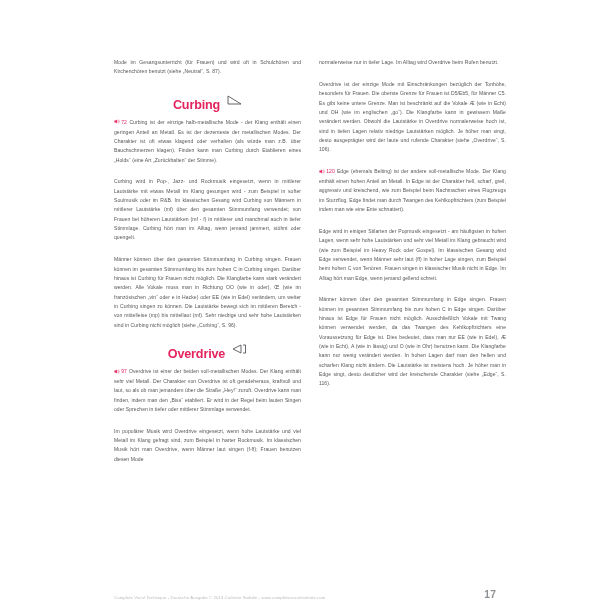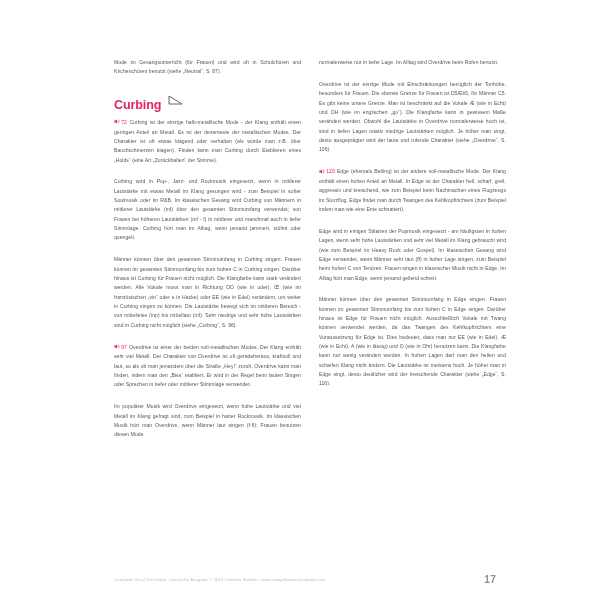--- a/index.html
+++ b/index.html
@@ -47,20 +47,21 @@
   p.tight {
     margin-bottom: 0;
   }
 
   .section-heading {
     margin: 15px 0 7px 0;
     display: flex;
     align-items: flex-end;
     gap: 7px;
     height: 15px;
+    justify-content: center;
   }
 
   .section-heading.first {
     margin-top: 19px;
   }
 
   .heading-text {
     font-size: 12.6px;
     font-weight: bold;
     color: #e4245f;
@@ -94,21 +95,21 @@
     letter-spacing: 0.1px;
   }
 
   footer {
     position: absolute;
     left: 114px;
     right: 104px;
     bottom: 0;
     height: 42px;
     display: flex;
-    align-items: center;
+    align-items: flex-end;
     justify-content: space-between;
   }
 
   .footer-text {
     font-size: 4.3px;
     color: #b9bbbe;
     letter-spacing: 0.07px;
   }
 
   .page-number {
@@ -142,20 +143,29 @@
                 <path d="M0.4 1.6 L1.6 1.6 L2.9 0.4 L2.9 4.6 L1.6 3.4 L0.4 3.4 Z" fill="#e4245f"></path>
                 <path d="M3.7 1.3 Q4.5 2.5 3.7 3.7" fill="none" stroke="#e4245f" stroke-width="0.45"></path>
                 <path d="M4.6 0.6 Q5.8 2.5 4.6 4.4" fill="none" stroke="#e4245f" stroke-width="0.45"></path>
               </svg></span><span class="track-number">72</span></span>
         <span>Curbing ist der einzige halb-metallische Mode - der Klang enthält einen geringen Anteil an Metall. Es ist der dezenteste der metallischen Modes. Der Charakter ist oft etwas klagend oder verhalten (als würde man z.B. über Bauchschmerzen klagen). Finden kann man Curbing durch Etablieren eines „Holds“ (eine Art „Zurückhalten“ der Stimme).</span></p>
 
       <p class="body-text">Curbing wird in Pop-, Jazz- und Rockmusik eingesetzt, wenn in mittlerer Lautstärke mit etwas Metall im Klang gesungen wird - zum Beispiel in softer Soulmusik oder im R&amp;B. Im klassischen Gesang wird Curbing von Männern in mittlerer Lautstärke (mf) über den gesamten Stimmumfang verwendet; von Frauen bei höheren Lautstärken (mf - f) in mittlerer und manchmal auch in tiefer Stimmlage. Curbing hört man im Alltag, wenn jemand jammert, stöhnt oder quengelt.</p>
 
       <p class="body-text">Männer können über den gesamten Stimmumfang in Curbing singen. Frauen können im gesamten Stimmumfang bis zum hohen C in Curbing singen. Darüber hinaus ist Curbing für Frauen nicht möglich. Die Klangfarbe kann stark verändert werden. Alle Vokale muss man in Richtung OO (wie in oder), Œ (wie im französischen „vin“ oder e in Hacke) oder EE (wie in Edel) verändern, um weiter in Curbing singen zu können. Die Lautstärke bewegt sich im mittleren Bereich - von mittelleise (mp) bis mittellaut (mf). Sehr niedrige und sehr hohe Lautstärken sind in Curbing nicht möglich (siehe „Curbing“, S. 96).</p>
 
+      <div class="section-heading">
+        <span class="heading-text">Overdrive</span>
+        <span class="mode-icon">
+          <svg width="15" height="10" viewBox="0 0 15 10">
+            <path d="M9 1 L9 9 L1 5 Z" fill="none" stroke="#55565a" stroke-width="0.9"></path>
+            <path d="M11 1 L13.5 1 L13.5 9 L11 9" fill="none" stroke="#55565a" stroke-width="0.9"></path>
+          </svg>
+        </span>
+      </div>
 
       <p class="body-text"><span class="audio-marker"><span class="speaker-icon"><svg width="6" height="5" viewBox="0 0 6 5">
                 <path d="M0.4 1.6 L1.6 1.6 L2.9 0.4 L2.9 4.6 L1.6 3.4 L0.4 3.4 Z" fill="#e4245f"></path>
                 <path d="M3.7 1.3 Q4.5 2.5 3.7 3.7" fill="none" stroke="#e4245f" stroke-width="0.45"></path>
                 <path d="M4.6 0.6 Q5.8 2.5 4.6 4.4" fill="none" stroke="#e4245f" stroke-width="0.45"></path>
               </svg></span><span class="track-number">97</span></span>
         <span>Overdrive ist einer der beiden voll-metallischen Modes. Der Klang enthält sehr viel Metall. Der Charakter von Overdrive ist oft geradeheraus, kraftvoll und laut, so als ob man jemandem über die Straße „Hey!“ zuruft. Overdrive kann man finden, indem man den „Biss“ etabliert. Er wird in der Regel beim lauten Singen oder Sprechen in tiefer oder mittlerer Stimmlage verwendet.</span></p>
 
       <p class="body-text tight">Im populärer Musik wird Overdrive eingesetzt, wenn hohe Lautstärke und viel Metall im Klang gefragt sind, zum Beispiel in harter Rockmusik. Im klassischen Musik hört man Overdrive, wenn Männer laut singen (f-ff); Frauen benutzen diesen Mode</p>
 

